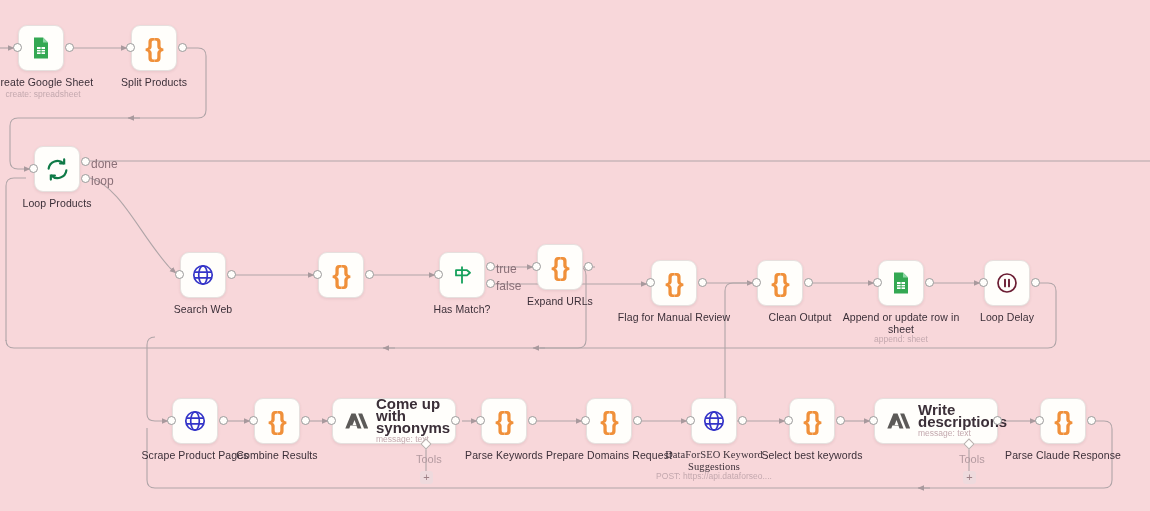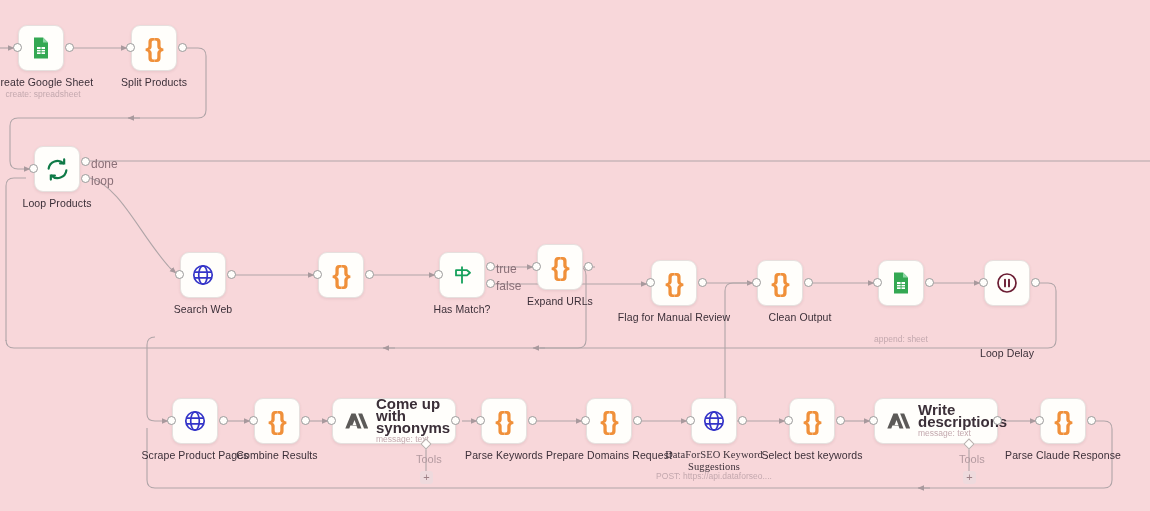--- a/index.html
+++ b/index.html
@@ -287,33 +287,35 @@
         <path d="M14 1.5l5 5h-5z" fill="#8ed7a6"></path>
         <rect x="8" y="11" width="8" height="7" fill="#ffffff"></rect>
         <rect x="8" y="13" width="8" height="0.9" fill="#34a853"></rect>
         <rect x="8" y="15.4" width="8" height="0.9" fill="#34a853"></rect>
         <rect x="11.6" y="11" width="0.9" height="7" fill="#34a853"></rect>
       </svg>
     </span>
   </div>
   <div class="port" style="left:873px; top:278px;"></div>
   <div class="port" style="left:925px; top:278px;"></div>
+  <div class="nlabel" style="left:836px; top:311px; width:130px;">Append or update row in
+sheet</div>
   <div class="nsub" style="left:836px; top:334px; width:130px;">append: sheet</div>
 
   <div class="node sq" style="left:984px; top:260px;">
     <span>
       <svg class="ico" width="24" height="24" viewBox="0 0 24 24" fill="none" stroke="#6b1d33" stroke-width="1.7">
         <circle cx="12" cy="12" r="9"></circle>
         <path d="M10 8.6v6.8M14 8.6v6.8" stroke-width="1.9" stroke-linecap="round"></path>
       </svg>
     </span>
   </div>
   <div class="port" style="left:979px; top:278px;"></div>
   <div class="port" style="left:1031px; top:278px;"></div>
-  <div class="nlabel" style="left:944px; top:311px; width:126px;margin-top:36px;">Loop Delay</div>
+  <div class="nlabel" style="left:944px; top:311px; width:126px;">Loop Delay</div>
 
   <div class="node sq" style="left:172px; top:398px;">
     <span>
       <svg class="ico" width="24" height="24" viewBox="0 0 24 24" fill="none" stroke="#3434c8" stroke-width="1.7">
         <circle cx="12" cy="12" r="9.2"></circle>
         <ellipse cx="12" cy="12" rx="4.3" ry="9.2"></ellipse>
         <path d="M3 9.1h18M3 14.9h18"></path>
       </svg>
     </span>
   </div>

